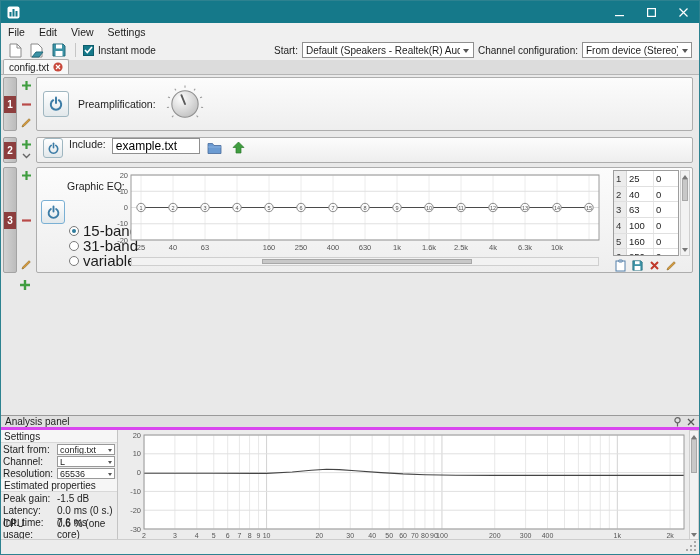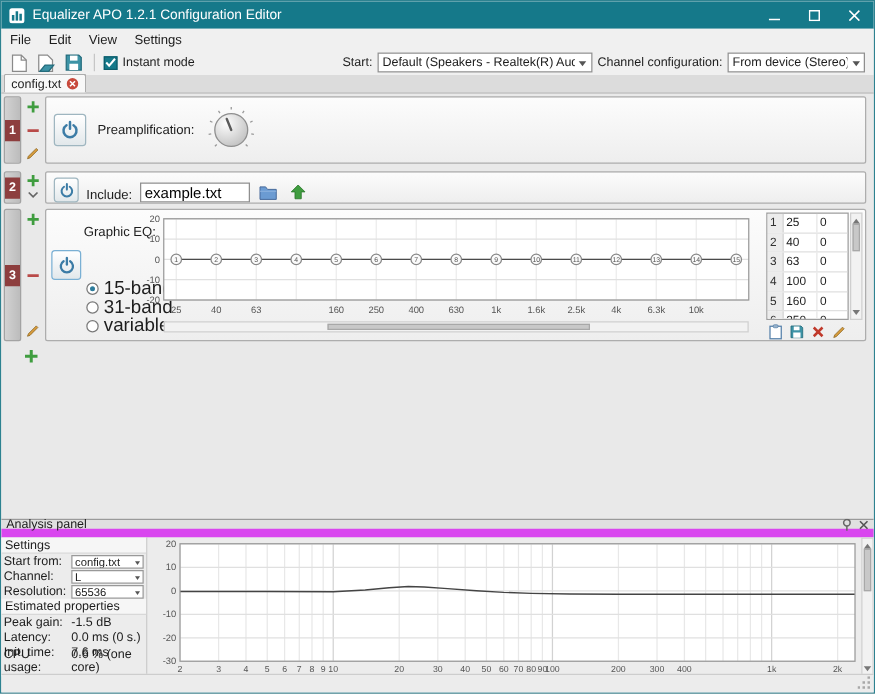--- a/index.html
+++ b/index.html
@@ -46,21 +46,21 @@
   .row1{display:flex;align-items:center;padding-left:6px;gap:9px}
   .gain-group{display:flex;flex-direction:column;gap:3px;font-size:10.5px}
   .spinbox{width:68px;height:18px;background:#fff;border:1px solid #8a8a8a;display:flex;align-items:stretch}
   .sval{flex:1;display:flex;align-items:center;padding-left:3px;font-size:10px}
   .spin{width:14px;display:flex;flex-direction:column;border-left:1px solid #c2c2c2}
   .spin .up,.spin .dn{flex:1;background:#f0f0f0;display:flex;align-items:center;justify-content:center}
   .spin .up{border-bottom:1px solid #c2c2c2}
   .spin .up::after{content:"";border:3px solid transparent;border-bottom:4px solid #444;margin-bottom:3px}
   .spin .dn::after{content:"";border:3px solid transparent;border-top:4px solid #444;margin-top:3px}
 
-  .row2{display:flex;align-items:flex-end;padding-left:6px;gap:6px}
+  .row2{display:flex;align-items:flex-start;padding-left:6px;gap:6px}
   .pbtn.small{width:20px;height:20px}
   .inc-input{width:88px;height:16px;border:1px solid #8f8f8f;background:#fff;font-size:12px;padding:0 3px;font-family:"Liberation Sans",sans-serif}
   .ibtn{width:18px;height:18px;display:flex;align-items:center;justify-content:center}
 
   .radio-line{position:absolute;display:flex;align-items:center;gap:4px;font-size:15px}
   .radio{width:10px;height:10px;border-radius:50%;border:1px solid #7a7a7a;background:#fff;position:relative;flex:none}
   .radio.sel::after{content:"";position:absolute;left:2px;top:2px;width:4px;height:4px;border-radius:50%;background:#2e7c9c}
 
   .eqtable{position:absolute;left:576px;top:2px;width:66px;height:86px;background:#fff;border:1px solid #9d9d9d;overflow:hidden;font-size:9.5px}
   .trow{display:flex;height:15.7px;border-bottom:1px solid #e0e0e0}
@@ -74,21 +74,21 @@
   .vsb .arr.dn::after{content:"";border:3px solid transparent;border-top:4px solid #777}
   .vsb .thumb{margin:0 1px;height:22px;background:#c8c8c8;border:1px solid #a8a8a8}
   .hsb{position:absolute;height:9px;background:#f2f2f2;border:1px solid #cfcfcf;display:flex;align-items:stretch}
   .hsb .thumb{margin:1px 0;width:45%;margin-left:28%;background:#c8c8c8;border:1px solid #a8a8a8}
 
   .eqicons{position:absolute;left:576px;top:91px;display:flex;gap:3px}
   .eqicons .gbtn{width:14px;height:13px}
 
   
   .analysis{position:absolute;top:414px;left:0;width:100%;height:126px;background:#ececec;border-top:1px solid #9a9a9a}
-  .ap-header{height:14px;background:#e0e0e0;border-bottom:7px solid #d946ef;display:flex;align-items:center;font-size:10px;padding:0 4px}
+  .ap-header{height:14px;background:#e0e0e0;border-bottom:3px solid #d946ef;display:flex;align-items:center;font-size:10px;padding:0 4px}
   .ap-hicons{margin-left:auto;display:flex;gap:5px;align-items:center}
   .ap-body{display:flex;height:111px}
   .ap-left{width:117px;flex:none;background:#ececec;border-right:1px solid #c4c4c4;font-size:10px;overflow:hidden}
   .ap-sec{height:13px;display:flex;align-items:center;padding:0 3px;background:#f6f6f6;border-bottom:1px solid #d8d8d8}
   .ap-row{height:12px;display:flex;align-items:flex-end;padding:0 2px;gap:2px}
   .ap-lbl{width:52px;flex:none}
   .mini{flex:1;height:11px;background:#fff;border:1px solid #999;display:flex;align-items:center;font-size:9px;padding-left:2px;overflow:hidden}
   .mini .mtxt{flex:1;overflow:hidden;white-space:nowrap}
   .mcarr{width:9px;height:100%;display:flex;align-items:center;justify-content:center;flex:none}
   .mcarr::after{content:"";border:2.5px solid transparent;border-top:3.5px solid #555;margin-top:3px}
@@ -105,21 +105,20 @@
 
 <div class="window">
 
   <div class="titlebar">
     <svg width="13" height="13" viewBox="0 0 13 13">
       <rect x="0.5" y="0.5" width="12" height="12" rx="2" fill="#ffffff"></rect>
       <rect x="2.5" y="6" width="2" height="4.5" fill="#15798a"></rect>
       <rect x="5.5" y="3" width="2" height="7.5" fill="#15798a"></rect>
       <rect x="8.5" y="5" width="2" height="5.5" fill="#15798a"></rect>
     </svg>
-    <span>Equalizer APO 1.2.1 Configuration Editor</span>
     <div class="win-btns">
       <span class="win-btn">
         <svg width="9" height="9">
             <rect x="0" y="7" width="9" height="1.2" fill="#fff"></rect>
           </svg>
       </span>
       <span class="win-btn">
         <svg width="9" height="9">
             <rect x="0.6" y="0.6" width="7.8" height="7.8" fill="none" stroke="#fff" stroke-width="1.2"></rect>
           </svg>

